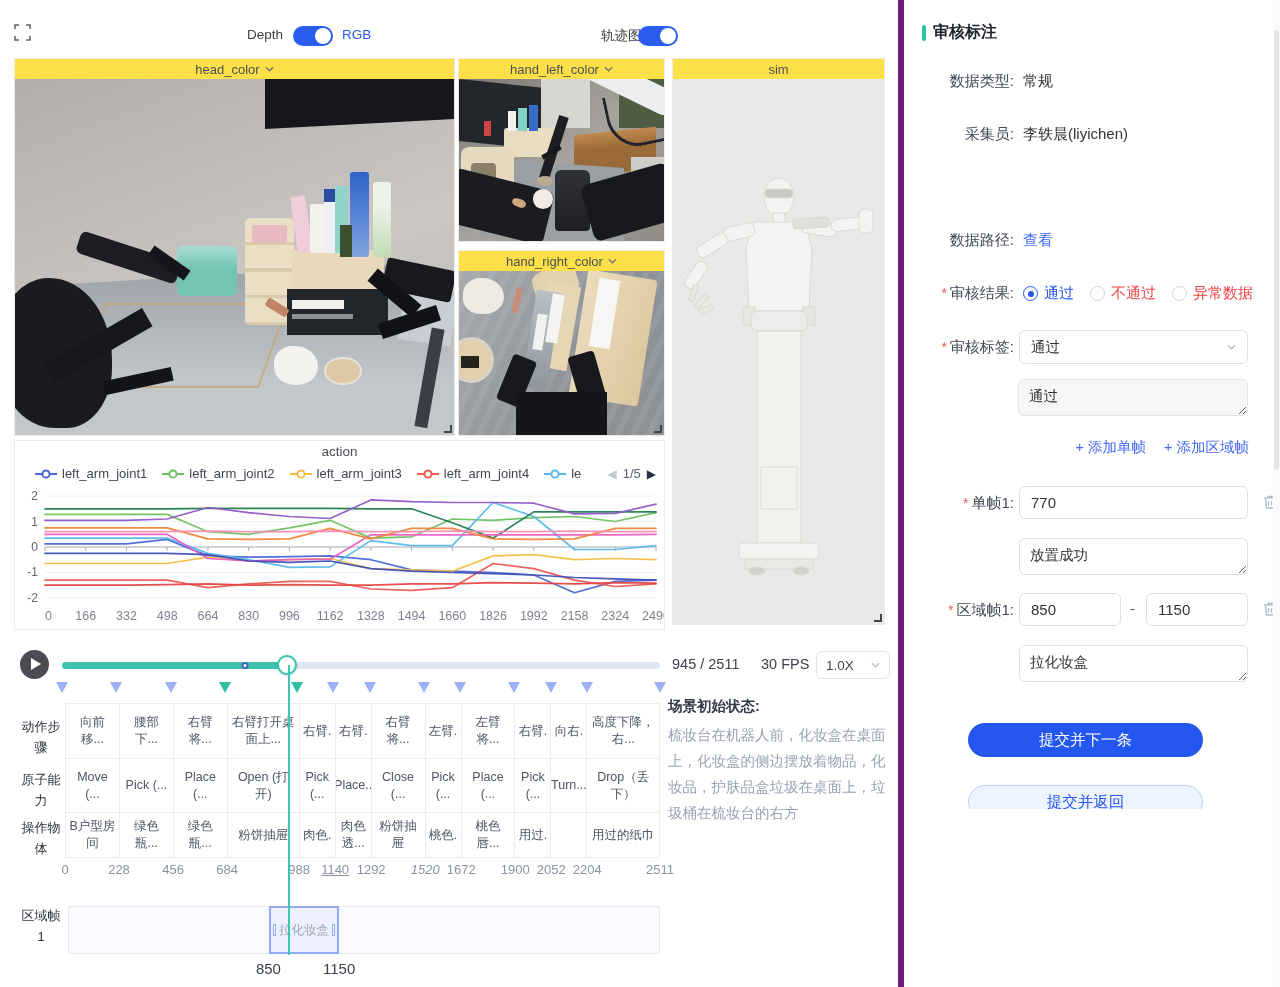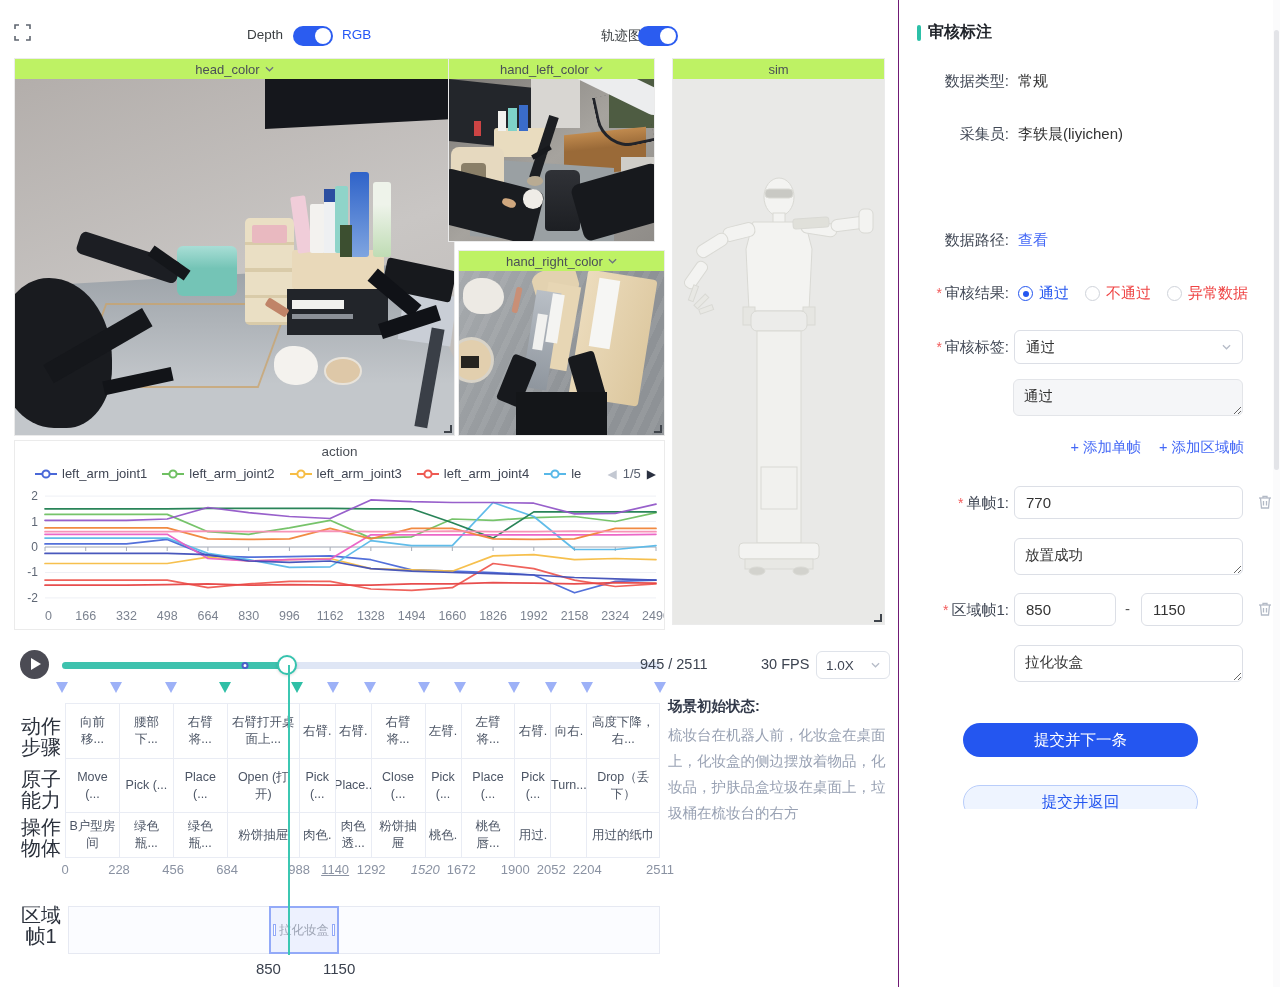--- a/index.html
+++ b/index.html
@@ -12,21 +12,21 @@
   .expand-icon { left:14px; top:24px; width:17px; height:17px; }
   .expand-icon svg { display:block; }
   .tgl-label { top:27px; font-size:13.5px; color:#3c4043; }
   .toggle { top:26px; width:40px; height:20px; border-radius:10px; background:#2b5cf0; cursor:pointer; }
   .toggle .knob { position:absolute; right:2px; top:2px; width:16px; height:16px; border-radius:50%; background:#fff; }
   .rgb-label { top:27px; font-size:13.5px; color:#2457f5; }
 
   
   .cam-panel { border:1px solid #ebebeb; background:#fff; }
   .cam-head { height:20px; display:flex; align-items:center; justify-content:center; gap:5px;
-              font-size:13px; color:#4a4f57; background:#bef264; }
+              font-size:13px; color:#4a4f57; background:#fde047; }
   .chev { width:9px; height:6px; }
   .ph { position:relative; width:100%; overflow:hidden; }
   .ph div { position:absolute; }
   .resize-corner { position:absolute; right:2px; bottom:2px; width:8px; height:8px;
     border-right:2px solid #3f444b; border-bottom:2px solid #3f444b; }
 
   
   .action-panel { left:14px; top:440px; width:651px; height:190px; border:1px solid #ebebeb; background:#fff; }
   .action-title { height:21px; display:flex; align-items:center; justify-content:center; font-size:13.5px; color:#4a4f57; }
   .legend-row { height:23px; display:flex; align-items:center; padding:0 8px 0 20px; gap:15px; }
@@ -38,33 +38,33 @@
 
   
   .play-btn { left:20px; top:650px; width:29px; height:29px; border-radius:50%; background:#4b4b54; cursor:pointer; }
   .play-btn .tri { position:absolute; left:11px; top:8px; width:0; height:0;
     border-left:10px solid #fff; border-top:6.5px solid transparent; border-bottom:6.5px solid transparent; }
   .slider { left:62px; top:658px; width:598px; height:14px; cursor:pointer; }
   .slider .track { position:absolute; left:0; top:4px; width:100%; height:7px; border-radius:4px; background:#dfe6f5; }
   .slider .fill  { position:absolute; left:0; top:4px; height:7px; border-radius:4px; background:#3ec2ae; }
   .slider .kf-dot { position:absolute; top:4px; width:7px; height:7px; border-radius:50%; background:#fff; border:2px solid #4b5fc9; transform:translateX(-50%); }
   .slider .handle { position:absolute; top:-3px; width:20px; height:20px; border-radius:50%; background:#fff; border:2.5px solid #35c3ae; transform:translateX(-50%); box-shadow:0 1px 3px rgba(0,0,0,.15); }
-  .pos-label { left:640px; top:656px; font-size:14.5px; color:#3c4350; }
+  .pos-label { left:672px; top:656px; font-size:14.5px; color:#3c4350; }
   .fps-label { left:761px; top:656px; font-size:14.5px; color:#3c4350; }
   .speed-box { left:816px; top:651px; width:74px; height:28px; border:1px solid #dfe3ea; border-radius:6px;
     display:flex; align-items:center; justify-content:space-between; padding:0 9px; font-size:13.5px; color:#3f4553; cursor:pointer; background:#fff; }
 
   
   .markers { left:62px; top:682px; width:598px; height:14px; }
   .marker { position:absolute; top:0; width:0; height:0; transform:translateX(-50%);
     border-left:6px solid transparent; border-right:6px solid transparent; }
   .playhead { left:288px; top:665px; width:2px; height:290px; background:#3cc7b2; z-index:6; }
 
   
-  .row-header { left:20px; width:42px; text-align:center; font-size:20px; color:#2b313c; line-height:21px; }
+  .row-header { left:20px; width:42px; text-align:center; font-size:13px; color:#2b313c; line-height:21px; }
   .tl-table { left:65px; top:703px; width:595px; height:155px; border-top:1px solid #e9ecf4; border-left:1px solid #e9ecf4; }
   .tl-col { position:absolute; top:0; height:100%; border-right:1px solid #e9ecf4; }
   .tl-cell { display:flex; align-items:center; justify-content:center; text-align:center;
     font-size:12.5px; color:#4c5565; line-height:17px; padding:2px 3px; border-bottom:1px solid #e9ecf4; overflow:hidden; }
   .tl-cell.h1 { height:55px; } .tl-cell.h2 { height:54px; } .tl-cell.h3 { height:45px; }
   .tl-axis { left:65px; top:862px; width:595px; height:16px; }
   .tl-axis span { position:absolute; transform:translateX(-50%); font-size:13px; color:#8a92a2; white-space:nowrap; }
 
   
   .scene { left:668px; top:697px; width:228px; }
@@ -72,21 +72,21 @@
   .scene-body { font-size:14.5px; color:#98a1b3; line-height:26px; }
 
   
   .region-bar { left:68px; top:906px; width:592px; height:48px; background:#fbfcff; border:1px solid #e6e9f2; }
   .region-hl { position:absolute; top:-1px; height:48px; border:2px solid #93aaf8; background:#edf1fe;
     display:flex; align-items:center; justify-content:center; font-size:12.5px; color:#9fa6b6; }
   .region-hl .grip { position:absolute; top:50%; transform:translateY(-50%); width:3px; height:12px; background:#fff; border:1px solid #93aaf8; }
   .region-labels span { position:absolute; transform:translateX(-50%); font-size:15px; color:#3a414e; }
 
   
-  .rpanel { left:898px; top:0; width:382px; height:987px; border-left:1px solid #701a75; background:#fff; }
+  .rpanel { left:898px; top:0; width:382px; height:987px; border-left:6px solid #701a75; background:#fff; }
   .rp-title { position:absolute; left:18px; top:22px; display:flex; align-items:center; gap:7px;
     font-size:16px; font-weight:bold; color:#1f2329; }
   .rp-title .bar { width:4px; height:16px; background:#2cc0a8; border-radius:2px; }
   .info-row { position:absolute; left:18px; width:330px; display:flex; font-size:15px; }
   .info-label { width:92px; text-align:right; color:#414855; flex:none; }
   .info-value { margin-left:9px; color:#333; }
   .link { color:#4468f6; cursor:pointer; }
   .star { color:#f25a5a; margin-right:3px; font-size:14px; }
   .radio-group { display:flex; gap:16px; margin-left:9px; }
   .radio-item { display:flex; align-items:center; gap:6px; cursor:pointer; color:#ef4444; white-space:nowrap; }
@@ -171,21 +171,21 @@
       <div style="left:80%;top:58%;width:13%;height:4.5%;background:#101217;transform:rotate(40deg)"></div>
       <div style="left:83%;top:66%;width:14%;height:4.5%;background:#101217;transform:rotate(-18deg)"></div>
       <div style="left:93%;top:70%;width:3%;height:28%;background:#3a3f47;transform:rotate(10deg)"></div>
       <div style="left:59%;top:75%;width:10%;height:11%;background:#f4f2ee;border-radius:45% 55% 50% 50%"></div>
       <div style="left:70.5%;top:78%;width:8.5%;height:8%;background:#dec8a8;border-radius:50%;border:2px solid #e8e3da"></div>
       <div style="left:57%;top:63%;width:5.5%;height:2.6%;background:#c08468;transform:rotate(32deg);border-radius:2px"></div>
       <span class="resize-corner"></span>
     </div>
   </div>
 
-  <div class="abs cam-panel" style="left:448px;top:58px;width:207px;height:184px">
+  <div class="abs cam-panel" style="left:458px;top:58px;width:207px;height:184px">
     <div class="cam-head">
       <span>hand_left_color</span>
       <svg class="chev" viewBox="0 0 10 6" fill="none" stroke="#6b7280" stroke-width="1.4">
           <path d="M1 1 L5 5 L9 1"></path>
         </svg>
     </div>
     <div class="ph" style="height:162px;background:linear-gradient(140deg,#7d7a76,#a6a39e 50%,#8f8c88)">
       <div style="left:0;top:0;width:42%;height:38%;background:#23262b;transform:skewY(6deg);transform-origin:left top"></div>
       <div style="left:40%;top:0;width:24%;height:30%;background:#d8d6d2"></div>
       <div style="left:78%;top:0;width:22%;height:30%;background:#4e5c42"></div>

